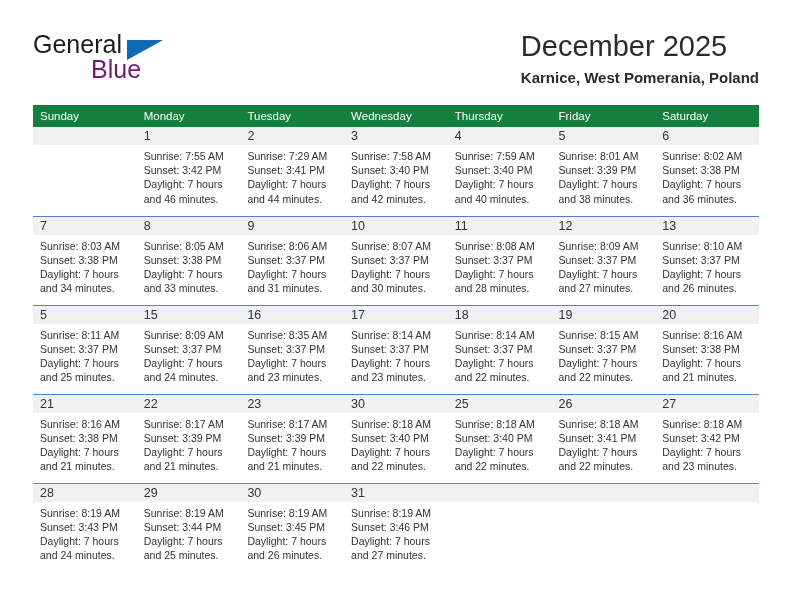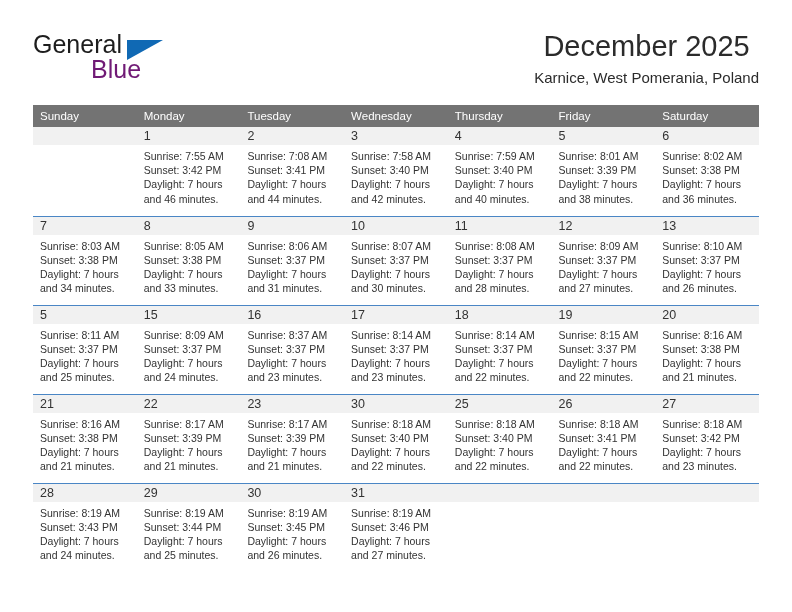--- a/index.html
+++ b/index.html
@@ -64,49 +64,49 @@
     width: 0;
     height: 0;
     border-top: 20px solid #1069b4;
     border-right: 36px solid transparent;
   }
 
   .title-block {
     position: absolute;
     right: 0;
     top: 0;
-    text-align: center;
+    text-align: left;
   }
   .cal-title {
     font-size: 29px;
     line-height: 36px;
     color: #2b2b2b;
     font-weight: 400;
     white-space: nowrap;
   }
   .cal-subtitle {
     margin-top: 4px;
     font-size: 15px;
     line-height: 19px;
     color: #2b2b2b;
-    font-weight: 400;
+    font-weight: 700;
     white-space: nowrap;
   }
 
   
   .calendar {
     position: absolute;
     left: 33px;
     top: 105px;
     width: 726px;
     border-collapse: collapse;
     table-layout: fixed;
   }
   .calendar th {
-    background: #737373;
+    background: #15803d;
     color: #ffffff;
     font-size: 11.5px;
     font-weight: 400;
     text-align: left;
     padding: 5px 0 5px 7px;
     height: 11px;
     border: none;
   }
   .calendar col {
     width: 103.7px;
@@ -202,21 +202,21 @@
             <div class="cell-body">
               <div>Sunrise: 7:55 AM</div>
               <div>Sunset: 3:42 PM</div>
               <div>Daylight: 7 hours</div>
               <div>and 46 minutes.</div>
             </div>
           </td>
           <td class="cell">
             <div class="daynum-band">2</div>
             <div class="cell-body">
-              <div>Sunrise: 7:08 AM</div>
+              <div>Sunrise: 7:29 AM</div>
               <div>Sunset: 3:41 PM</div>
               <div>Daylight: 7 hours</div>
               <div>and 44 minutes.</div>
             </div>
           </td>
           <td class="cell">
             <div class="daynum-band">3</div>
             <div class="cell-body">
               <div>Sunrise: 7:58 AM</div>
               <div>Sunset: 3:40 PM</div>
@@ -332,21 +332,21 @@
             <div class="cell-body">
               <div>Sunrise: 8:09 AM</div>
               <div>Sunset: 3:37 PM</div>
               <div>Daylight: 7 hours</div>
               <div>and 24 minutes.</div>
             </div>
           </td>
           <td class="cell">
             <div class="daynum-band">16</div>
             <div class="cell-body">
-              <div>Sunrise: 8:37 AM</div>
+              <div>Sunrise: 8:35 AM</div>
               <div>Sunset: 3:37 PM</div>
               <div>Daylight: 7 hours</div>
               <div>and 23 minutes.</div>
             </div>
           </td>
           <td class="cell">
             <div class="daynum-band">17</div>
             <div class="cell-body">
               <div>Sunrise: 8:14 AM</div>
               <div>Sunset: 3:37 PM</div>

